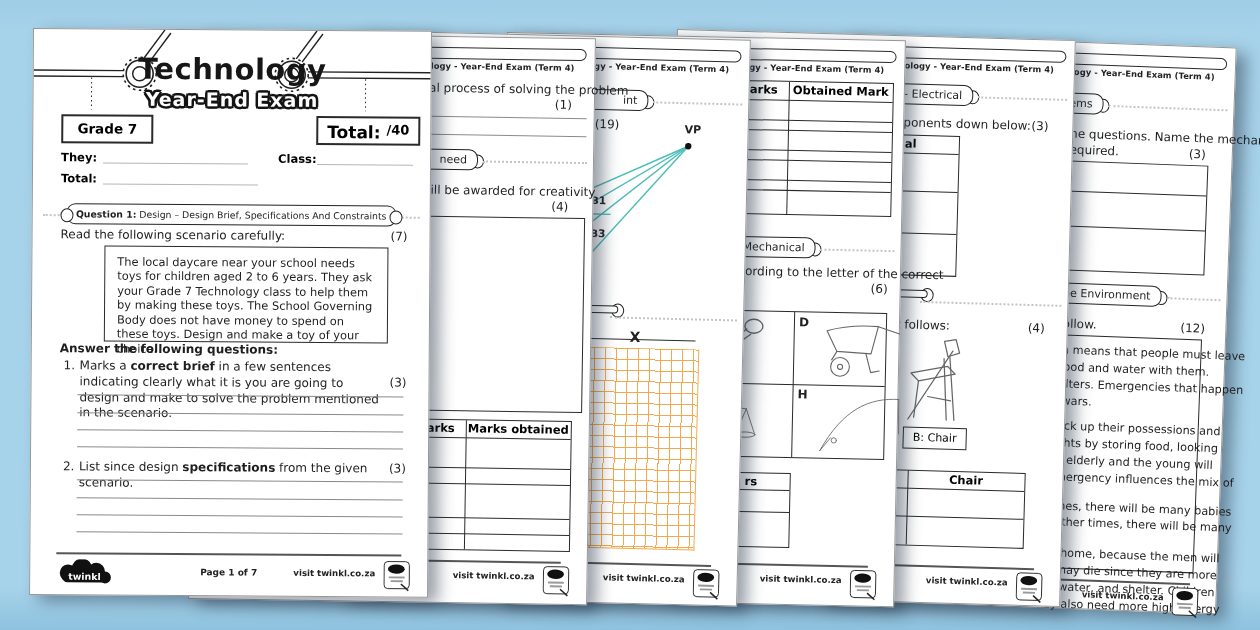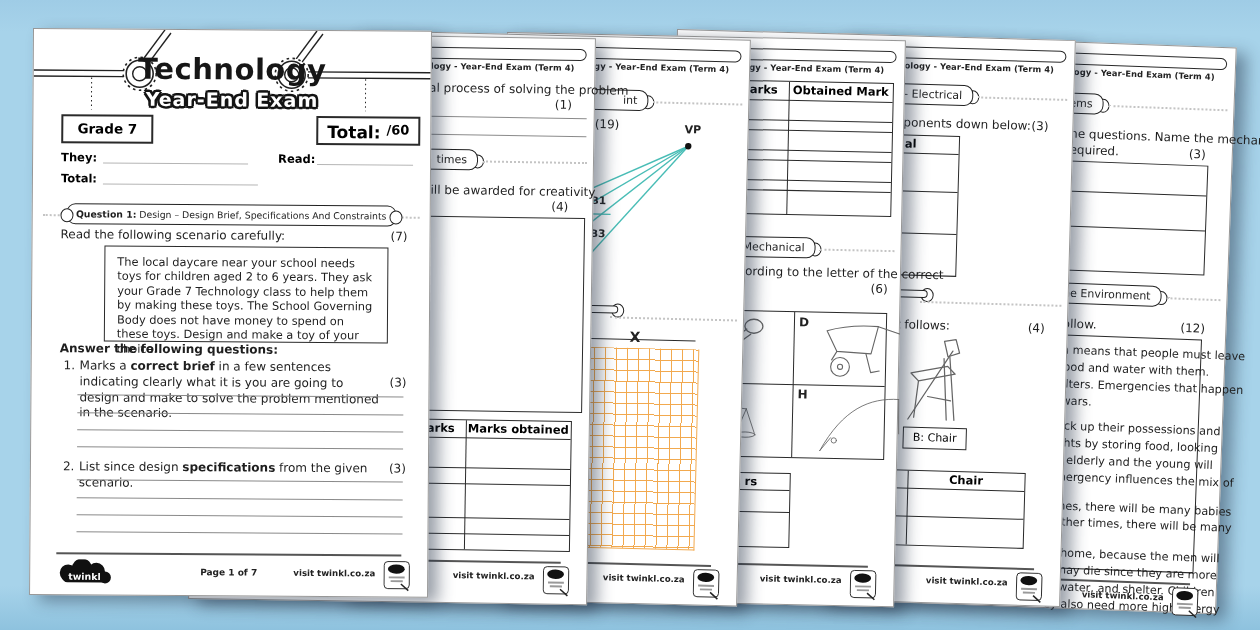--- a/index.html
+++ b/index.html
@@ -273,21 +273,21 @@
 
   <div class="page" style="left:197px;top:32px;transform:rotate(0.9deg);z-index:50;">
     <div class="band"></div>
     <div class="conthead">Grade 7 - Technology - Year-End Exam (Term 4)</div>
 
     <div class="abs t" style="left:232px;top:44px;white-space:nowrap;">al process of solving the problem</div>
     <div class="abs marks" style="left:358px;top:59px;">(1)</div>
     <div class="ansline" style="left:60px;width:330px;top:79px;"></div>
     <div class="ansline" style="left:60px;width:330px;top:97px;"></div>
 
-    <div class="plate" style="left:140px;top:112px;width:120px;text-align:right;"><span>times</span></div>
+    <div class="plate" style="left:140px;top:112px;width:120px;text-align:right;"><span>need</span></div>
     <div class="dotline" style="left:287px;right:6px;top:123px;"></div>
 
     <div class="abs t" style="left:235px;top:146px;white-space:nowrap;">ill be awarded for creativity</div>
     <div class="abs marks" style="left:356px;top:161px;">(4)</div>
 
     <div class="obox" style="left:30px;top:179px;width:358px;height:193px;"></div>
 
     <div class="obox" style="left:30px;top:382px;width:348px;height:129px;">
       <div class="vline" style="left:243px;top:0;bottom:0;"></div>
       <div class="hline" style="left:0;right:0;top:17px;"></div>
@@ -336,26 +336,26 @@
         <circle cx="258" cy="44" r="7" fill="#fff" stroke="#222" stroke-width="1.4"></circle>
       </g>
     </svg>
 
     <div class="abs" style="left:0;width:397px;top:22px;text-align:center;font-size:29px;font-weight:800;color:#161616;letter-spacing:.5px;">Technology</div>
     <div class="abs bubble" style="left:0;width:397px;top:58px;text-align:center;font-size:19px;letter-spacing:1px;">Year-End Exam</div>
 
     <div class="obox" style="left:28px;top:85px;width:88px;height:25px;text-align:center;font-size:13.5px;font-weight:bold;line-height:25px;border-width:2px;">Grade 7</div>
     <div class="obox" style="left:283px;top:85px;width:100px;height:25px;border-width:2px;">
       <span class="abs bold" style="left:9px;top:4px;font-size:17px;">Total:</span>
-      <span class="abs bold" style="right:9px;top:4px;font-size:13px;">/60</span>
+      <span class="abs bold" style="right:9px;top:4px;font-size:13px;">/40</span>
     </div>
 
     <div class="abs small" style="left:28px;top:121px;font-weight:600;">They:</div>
     <div class="ansline" style="left:70px;width:145px;top:133px;border-top-color:#b5b5b5;"></div>
-    <div class="abs small" style="left:245px;top:121px;font-weight:600;">Read:</div>
+    <div class="abs small" style="left:245px;top:121px;font-weight:600;">Class:</div>
     <div class="ansline" style="left:284px;width:96px;top:133px;border-top-color:#b5b5b5;"></div>
     <div class="abs small" style="left:28px;top:142px;font-weight:600;">Total:</div>
     <div class="ansline" style="left:70px;width:155px;top:154px;border-top-color:#b5b5b5;"></div>
 
     <div class="dotline" style="left:10px;right:10px;top:185px;"></div>
     <div class="plate" style="left:50%;top:174px;transform:translateX(-50%);font-size:9.3px;padding:4px 9px;">
       <span class="bold">Question 1:</span><span> Design – Design Brief, Specifications And Constraints</span>
     </div>
 
     <div class="abs t" style="left:28px;top:198px;">Read the following scenario carefully:</div>

